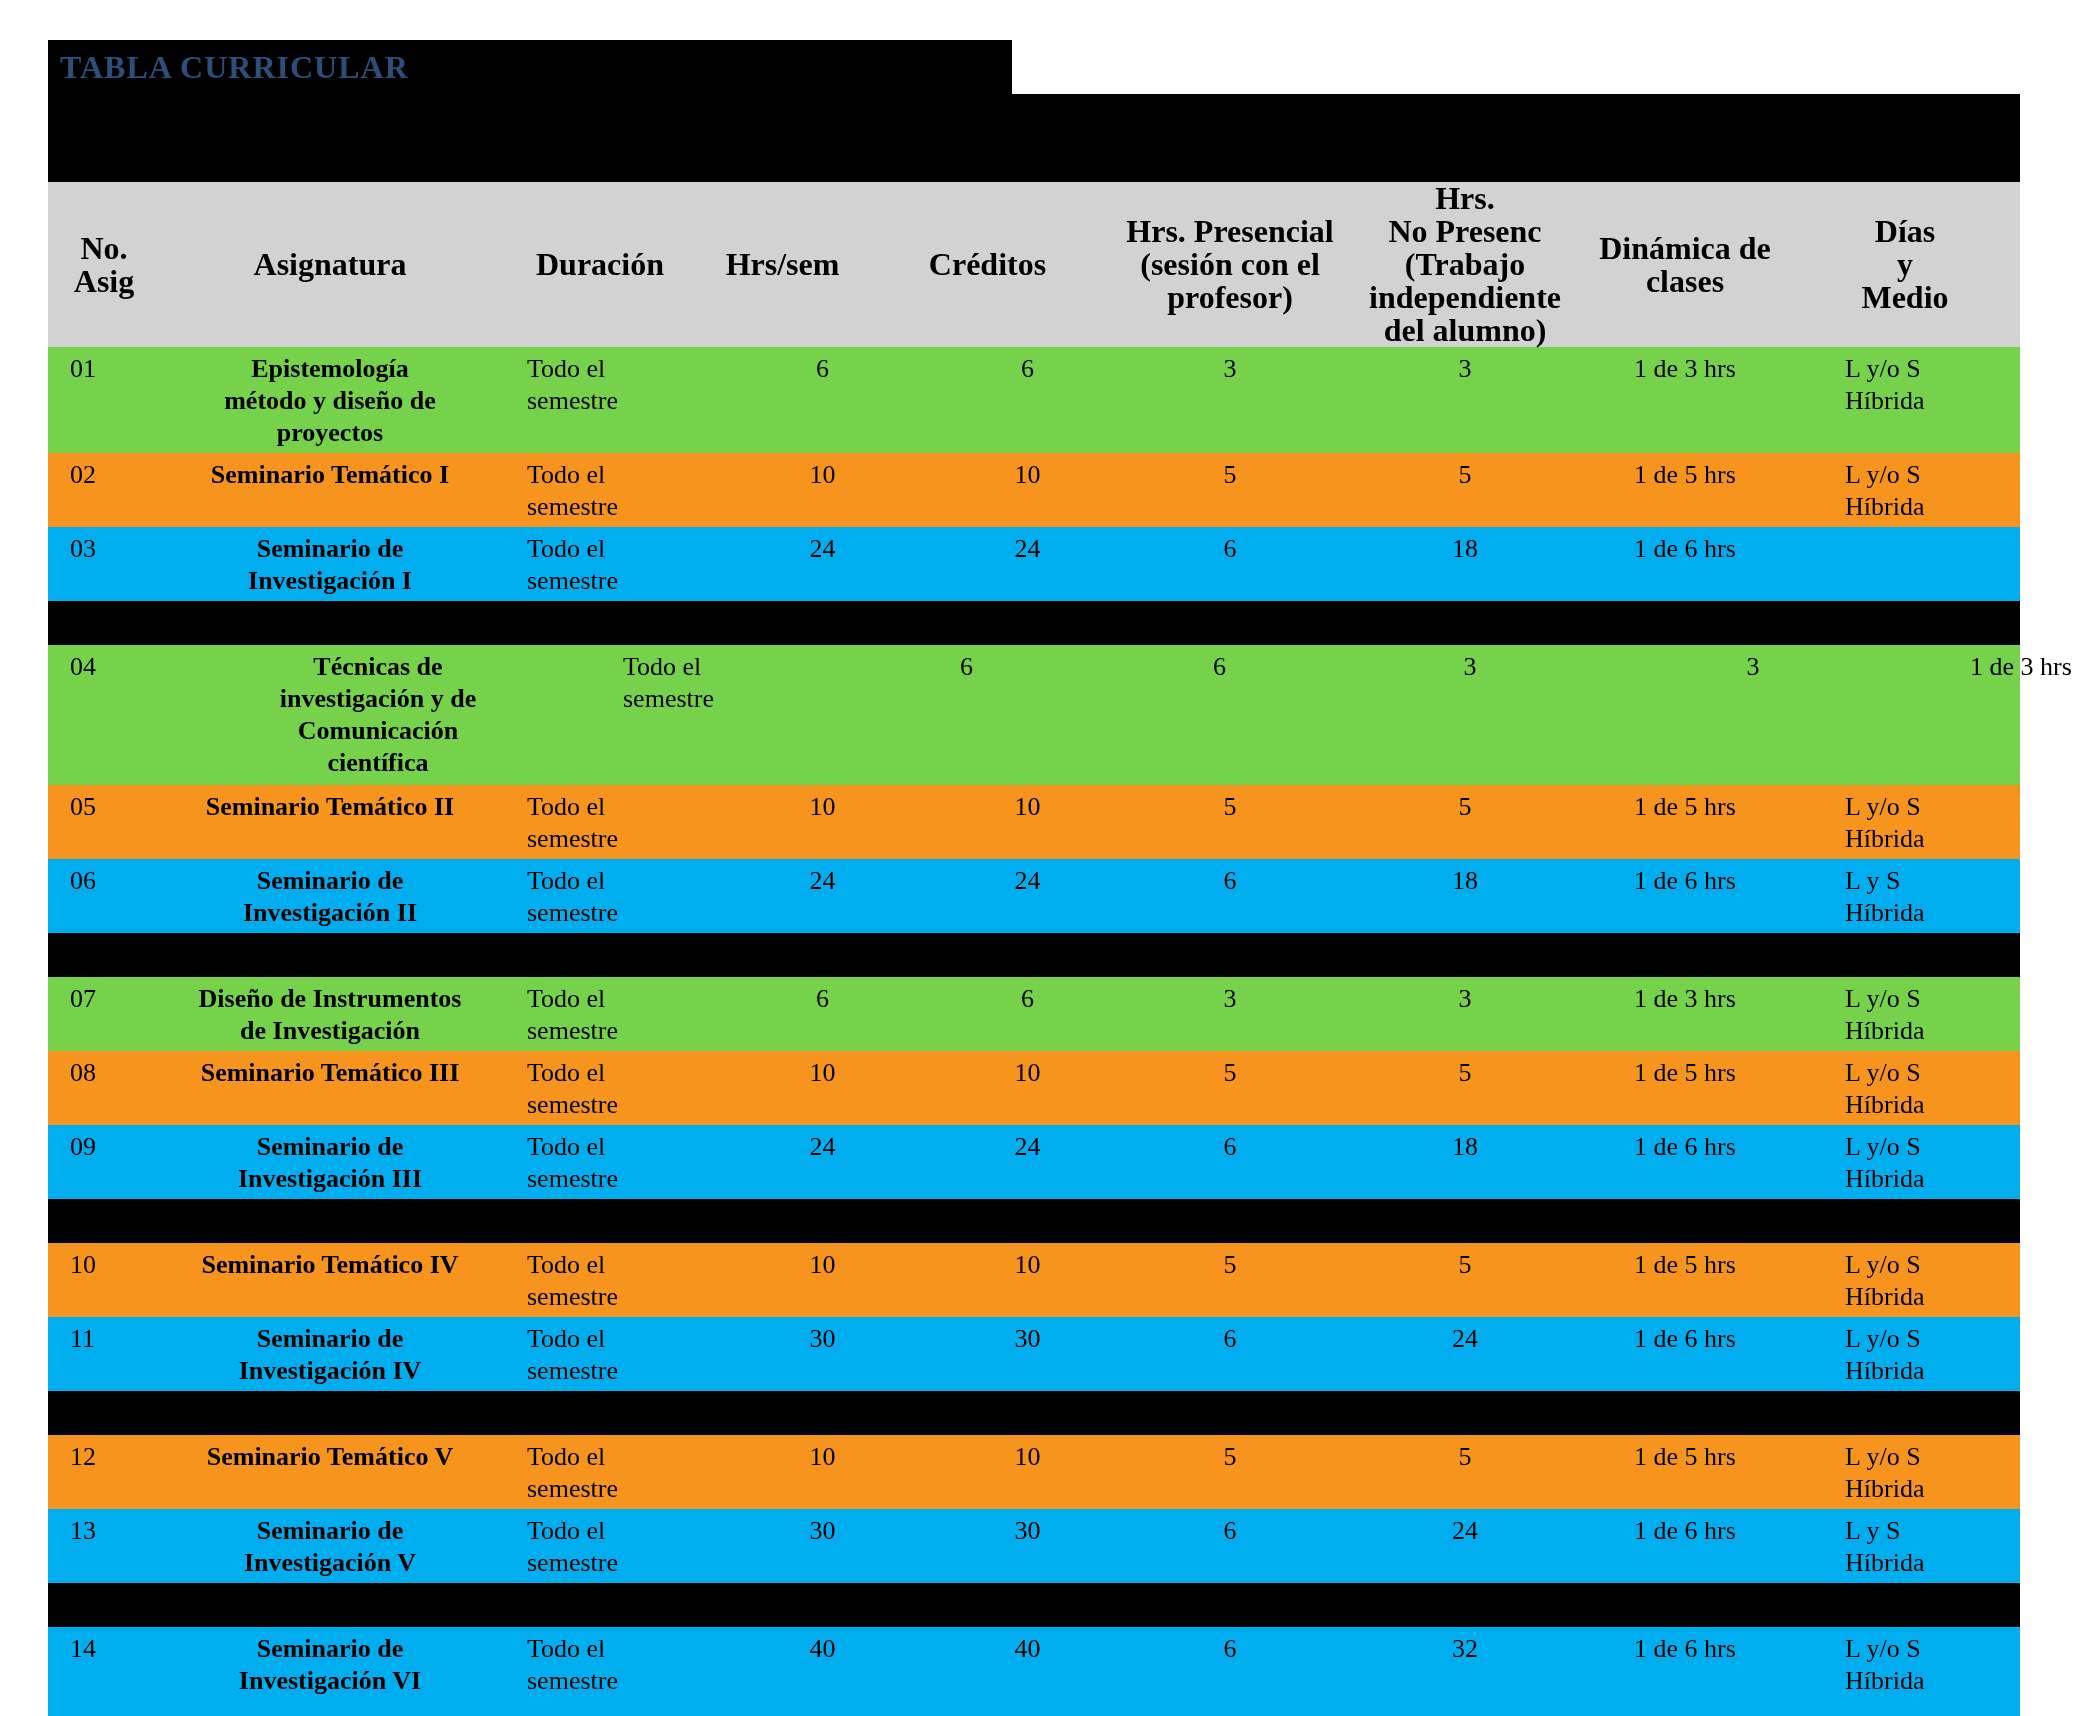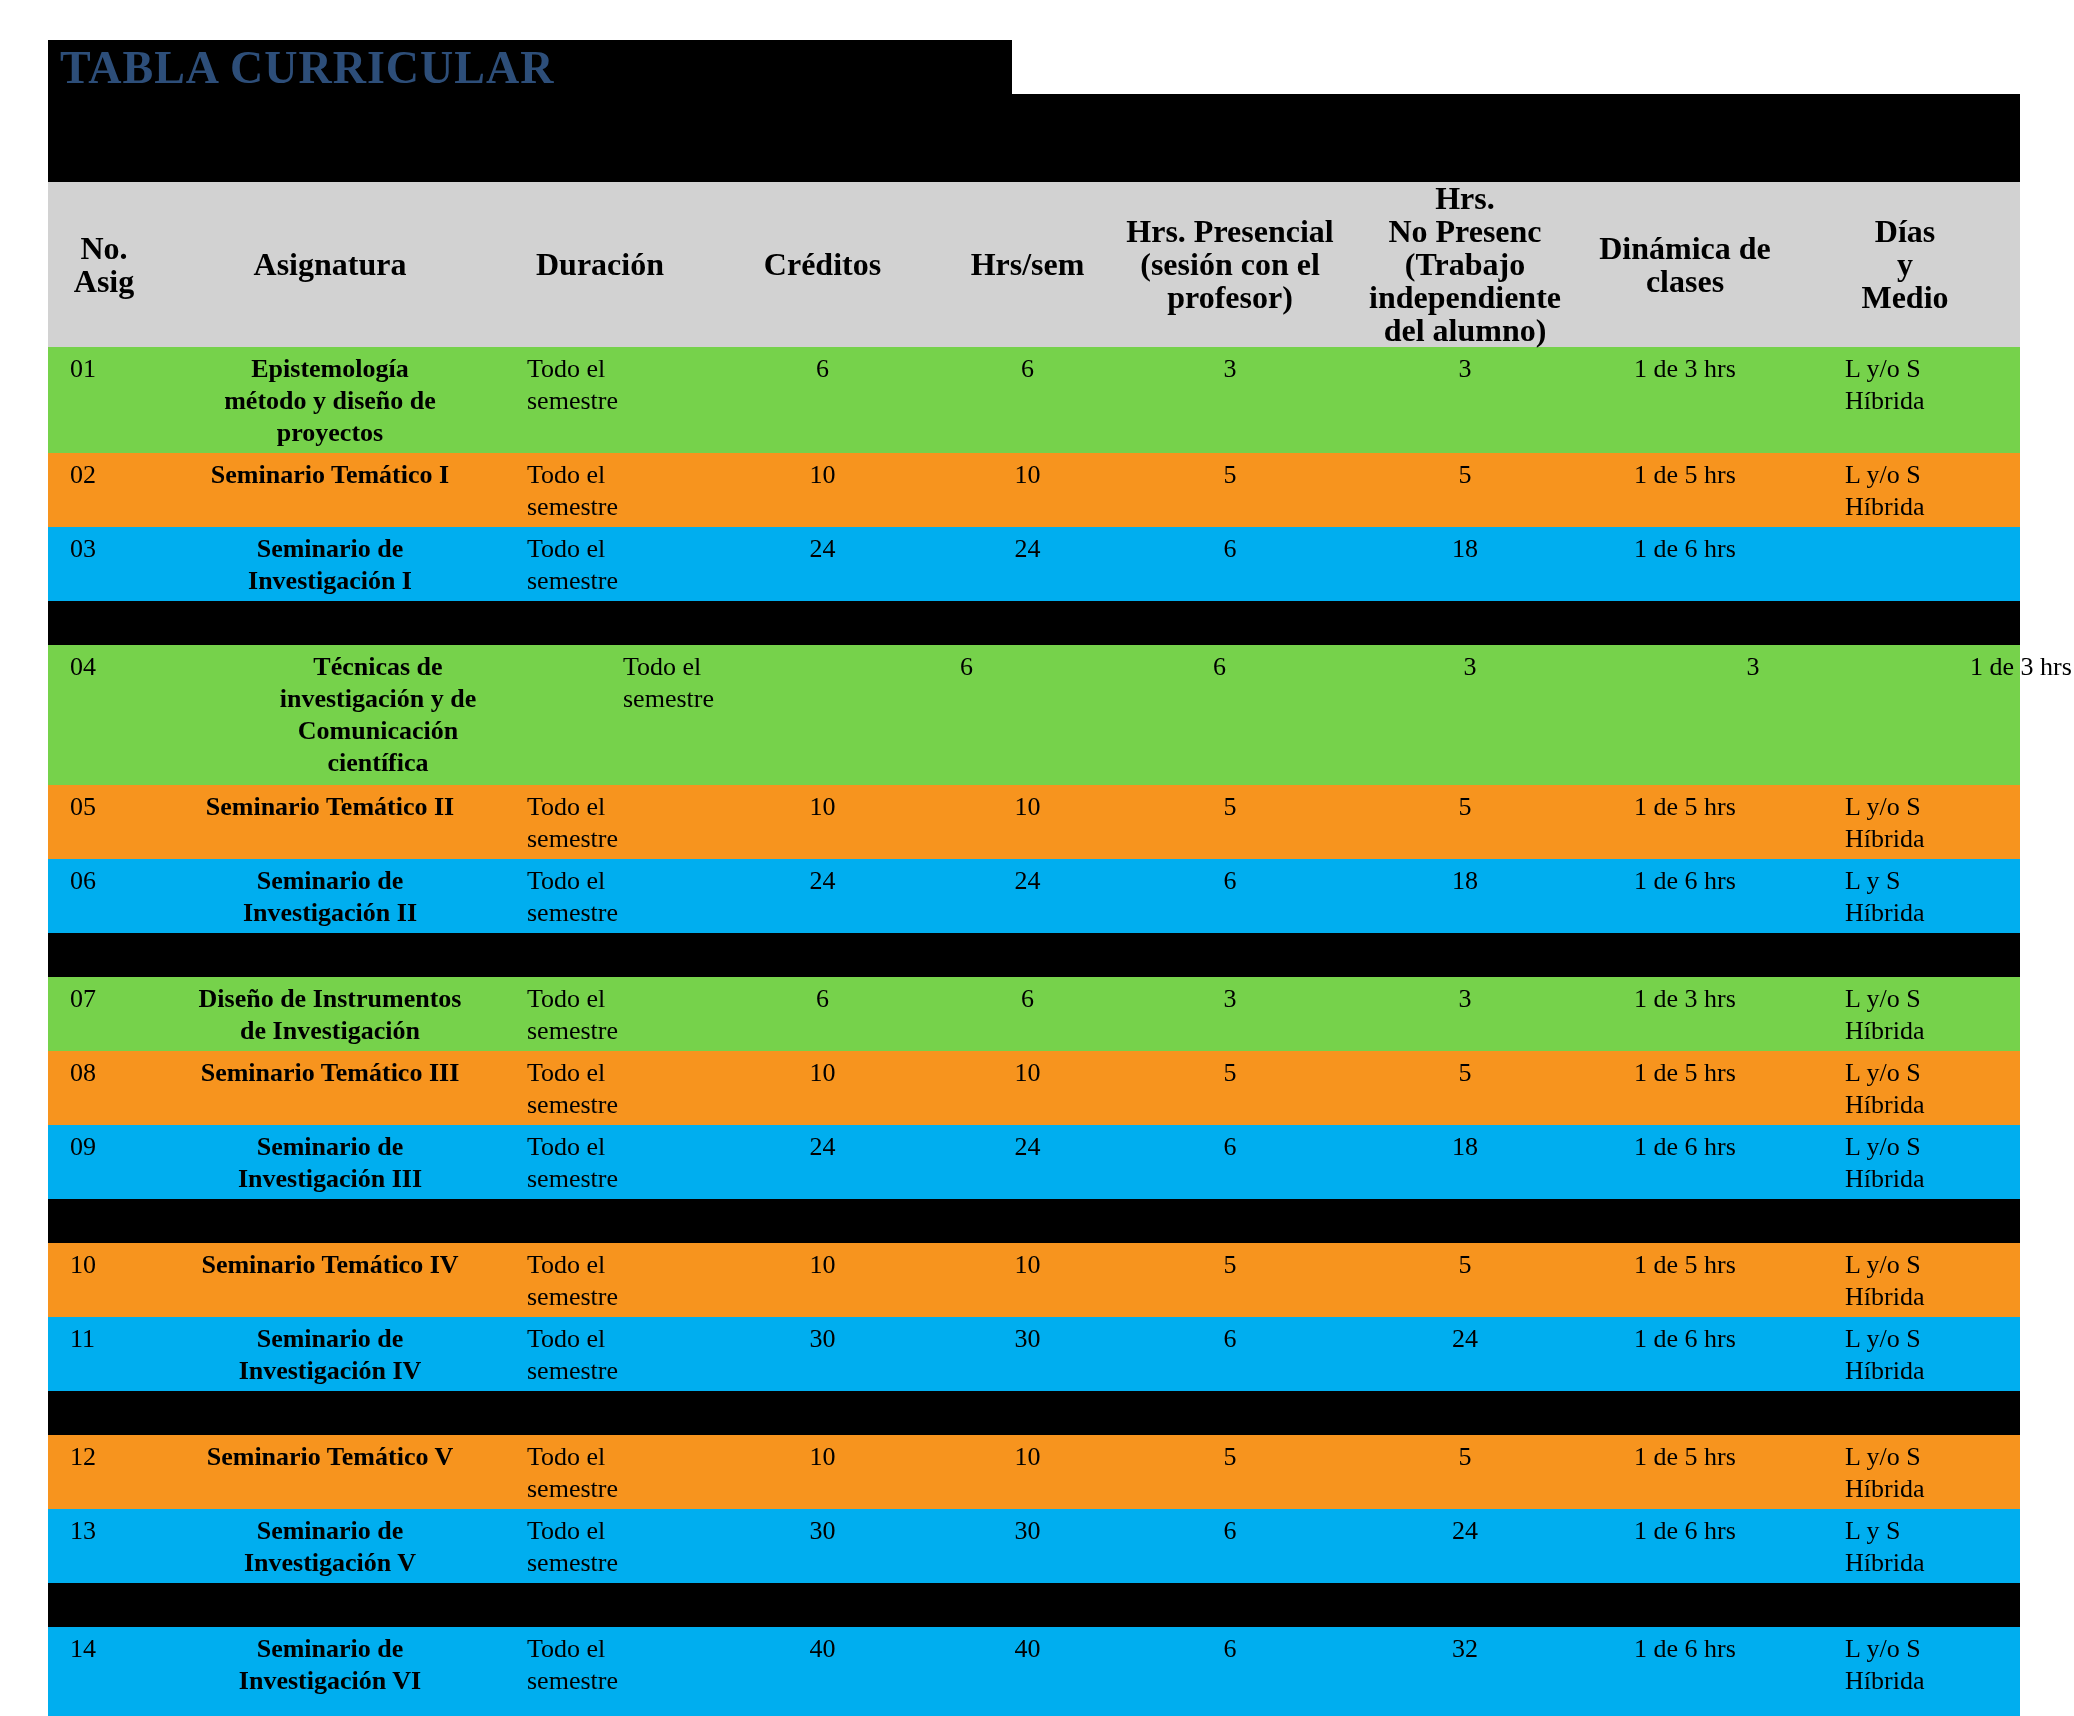--- a/index.html
+++ b/index.html
@@ -8,21 +8,21 @@
     font-family:"Liberation Serif", serif;
     -webkit-font-smoothing:antialiased;
   }
   .page{padding:40px 0 0 48px;}
   .title-bar{
     width:964px;height:54px;background:var(--band-black,#000);
     display:flex;align-items:center;
   }
   .title-text{
     color:var(--title-text,#2D4E79);
-    font-size:46px;font-weight:bold;letter-spacing:1px;
+    font-size:32px;font-weight:bold;letter-spacing:1px;
     padding-left:12px;white-space:nowrap;
   }
   .black-band{width:1972px;height:88px;background:var(--band-black,#000);}
   .table{width:1972px;}
   .row{display:flex;align-items:stretch;}
   .hrow{background:var(--header-gray,#D2D2D2);min-height:170px;}
   .cell{
     box-sizing:border-box;flex:0 0 auto;
     padding-top:6px;padding-bottom:4px;
     font-size:26px;line-height:32px;color:#000;
@@ -66,22 +66,22 @@
   </div>
 
   <div class="black-band"></div>
 
   <div class="table">
     <div class="row hrow">
       <div class="cell hcell c1">No.
 Asig</div>
       <div class="cell hcell c2">Asignatura</div>
       <div class="cell hcell c3">Duración</div>
+      <div class="cell hcell c5">Hrs/sem</div>
       <div class="cell hcell c4">Créditos</div>
-      <div class="cell hcell c5">Hrs/sem</div>
       <div class="cell hcell c6">Hrs. Presencial
 (sesión con el
 profesor)</div>
       <div class="cell hcell c7">Hrs.
 No Presenc
 (Trabajo
 independiente
 del alumno)</div>
       <div class="cell hcell c8">Dinámica de
 clases</div>

